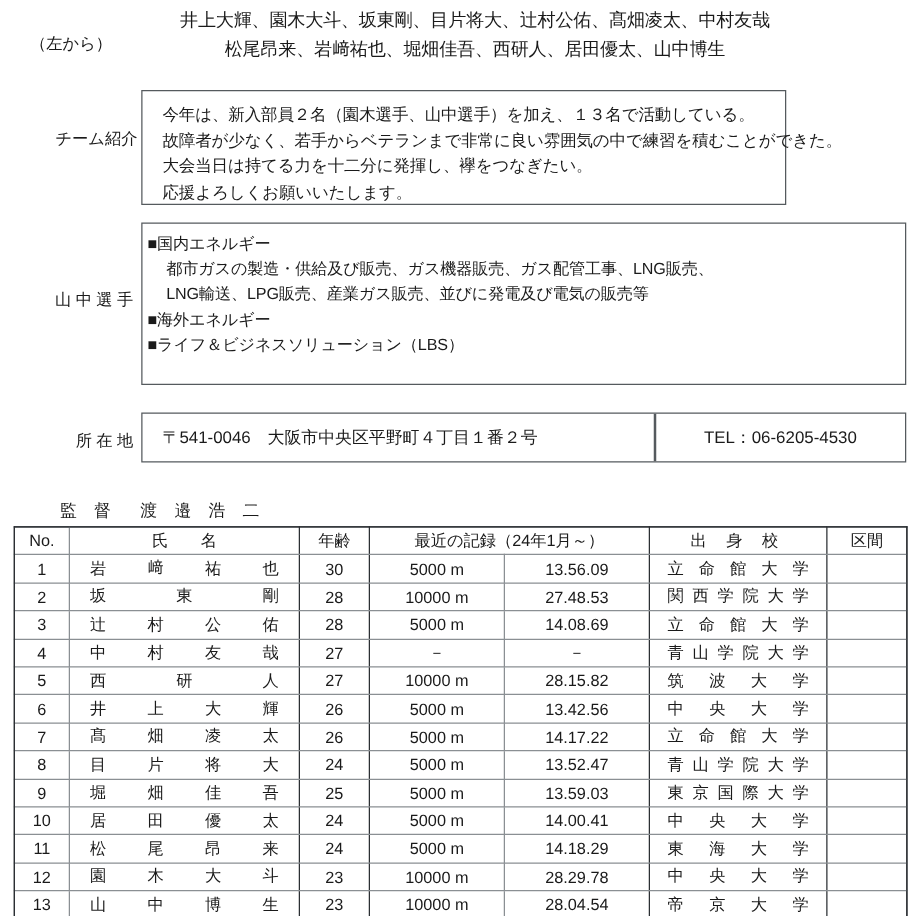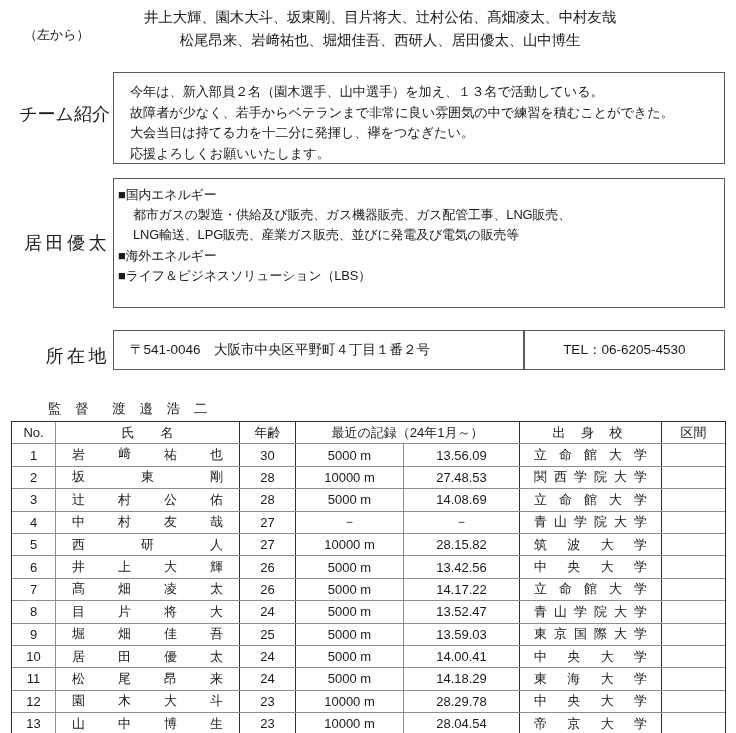--- a/index.html
+++ b/index.html
@@ -43,21 +43,21 @@
   .section {
     position: absolute;
     left: 0;
     width: 736px;
   }
   .sec-label {
     position: absolute;
     left: 0;
     width: 110px;
     text-align: right;
-    font-size: 18px;
+    font-size: 13px;
     white-space: nowrap;
   }
   .sec-label.spaced { letter-spacing: 3.5px; padding-right: 3.5px; }
   .sec-box {
     position: absolute;
     left: 113px;
     box-sizing: border-box;
     border: 1.6px solid #555a5e;
     background: #fff;
   }
@@ -66,21 +66,21 @@
     font-size: 13.2px;
     line-height: 20.5px;
     letter-spacing: -0.1px;
     white-space: nowrap;
   }
   .indent { padding-left: 15px; }
 
   
   #sec-team { top: 72px; }
   #sec-team .sec-label { top: 30px; }
-  #sec-team .sec-box { top: 0; width: 612px; height: 92px; padding: 9px 0 0 16px; }
+  #sec-team .sec-box { top: 0; width: 516px; height: 92px; padding: 9px 0 0 16px; }
 
   
   #sec-company { top: 178px; }
   #sec-company .sec-label { top: 53px; }
   #sec-company .sec-box { top: 0; width: 612px; height: 130px; padding: 6px 0 0 4px; }
   #sec-company p { line-height: 20.2px; font-size: 12.9px; }
 
   
   #sec-address { top: 330px; }
   #sec-address .sec-label { top: 14px; }
@@ -181,21 +181,21 @@
   <div class="sec-label">チーム紹介</div>
   <div class="sec-box">
     <p>今年は、新入部員２名（園木選手、山中選手）を加え、１３名で活動している。</p>
     <p>故障者が少なく、若手からベテランまで非常に良い雰囲気の中で練習を積むことができた。</p>
     <p>大会当日は持てる力を十二分に発揮し、襷をつなぎたい。</p>
     <p>応援よろしくお願いいたします。</p>
   </div>
 </div>
 
 <div class="section" id="sec-company">
-  <div class="sec-label spaced">居田優太</div>
+  <div class="sec-label spaced">山中選手</div>
   <div class="sec-box">
     <p>■国内エネルギー</p>
     <p class="indent">都市ガスの製造・供給及び販売、ガス機器販売、ガス配管工事、LNG販売、</p>
     <p class="indent">LNG輸送、LPG販売、産業ガス販売、並びに発電及び電気の販売等</p>
     <p>■海外エネルギー</p>
     <p>■ライフ＆ビジネスソリューション（LBS）</p>
   </div>
 </div>
 
 <div class="section" id="sec-address">

